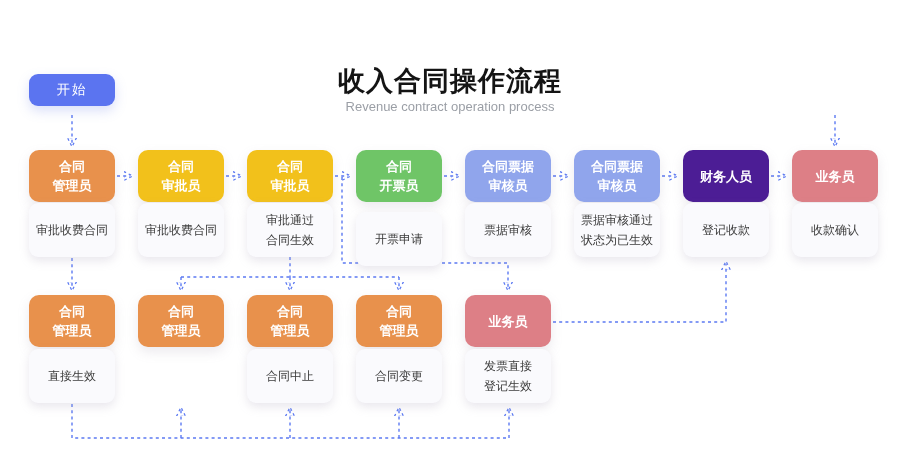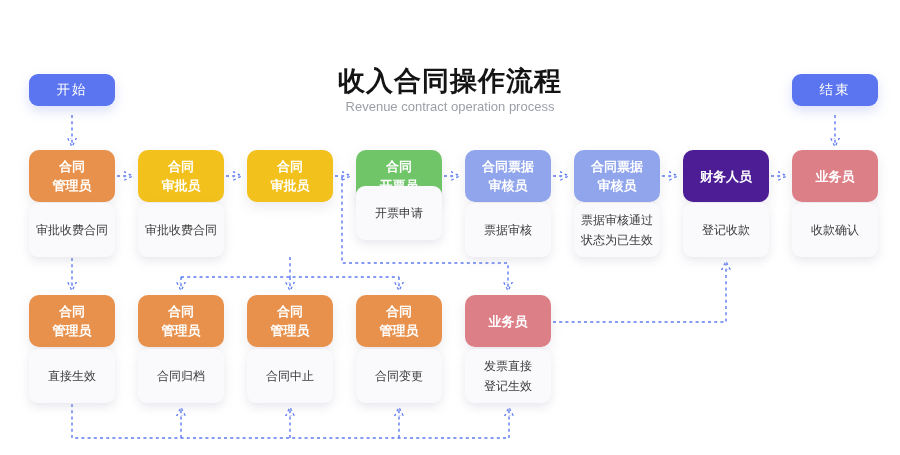--- a/index.html
+++ b/index.html
@@ -71,56 +71,56 @@
 
     <path d="M553 322 H726 V264" marker-end="url(#arrow)"></path>
   </svg>
 
   <div class="titlewrap">
     <div class="title">收入合同操作流程</div>
     <div class="subtitle">Revenue contract operation process</div>
   </div>
 
   <div class="startend" style="left: 29px; top: 74px; background-color: rgb(91, 116, 240);">开始</div>
-  <div class="startend" style="left: 792px; top: 74px; background-color: rgb(91, 116, 240);">结束</div>
 
   <div class="nodebox" style="left: 29px; top: 150px; background-color: rgb(232, 145, 76);">合同
 管理员</div>
   <div class="nodebox" style="left: 138px; top: 150px; background-color: rgb(242, 193, 27);">合同
 审批员</div>
   <div class="nodebox" style="left: 247px; top: 150px; background-color: rgb(242, 193, 27);">合同
 审批员</div>
   <div class="nodebox" style="left: 356px; top: 150px; background-color: rgb(111, 197, 103);">合同
 开票员</div>
   <div class="nodebox" style="left: 465px; top: 150px; background-color: rgb(144, 165, 236);">合同票据
 审核员</div>
   <div class="nodebox" style="left: 574px; top: 150px; background-color: rgb(144, 165, 236);">合同票据
 审核员</div>
   <div class="nodebox" style="left: 683px; top: 150px; background-color: #4c1d95;">财务人员</div>
   <div class="nodebox" style="left: 792px; top: 150px; background-color: rgb(221, 127, 134);">业务员</div>
 
   <div class="card" style="left:29px;top:203px">审批收费合同</div>
   <div class="card" style="left:138px;top:203px">审批收费合同</div>
-  <div class="card" style="left:356px;top:186px">开票申请</div>
+  <div class="card" style="left:247px;top:203px">审批通过
+合同生效</div>
+  <div class="card" style="left:356px;top:212px">开票申请</div>
   <div class="card" style="left:465px;top:203px">票据审核</div>
   <div class="card" style="left:574px;top:203px">票据审核通过
 状态为已生效</div>
   <div class="card" style="left:683px;top:203px">登记收款</div>
   <div class="card" style="left:792px;top:203px">收款确认</div>
 
   <div class="nodebox" style="left: 29px; top: 295px; background-color: rgb(232, 145, 76);">合同
 管理员</div>
   <div class="nodebox" style="left: 138px; top: 295px; background-color: rgb(232, 145, 76);">合同
 管理员</div>
   <div class="nodebox" style="left: 247px; top: 295px; background-color: rgb(232, 145, 76);">合同
 管理员</div>
   <div class="nodebox" style="left: 356px; top: 295px; background-color: rgb(232, 145, 76);">合同
 管理员</div>
   <div class="nodebox" style="left: 465px; top: 295px; background-color: rgb(221, 127, 134);">业务员</div>
 
   <div class="card" style="left:29px;top:349px">直接生效</div>
-  <div class="card" style="left:138px;top:349px">合同归档</div>
   <div class="card" style="left:247px;top:349px">合同中止</div>
   <div class="card" style="left:356px;top:349px">合同变更</div>
   <div class="card" style="left:465px;top:349px">发票直接
 登记生效</div>
 
 </div>
 
 </body></html>

